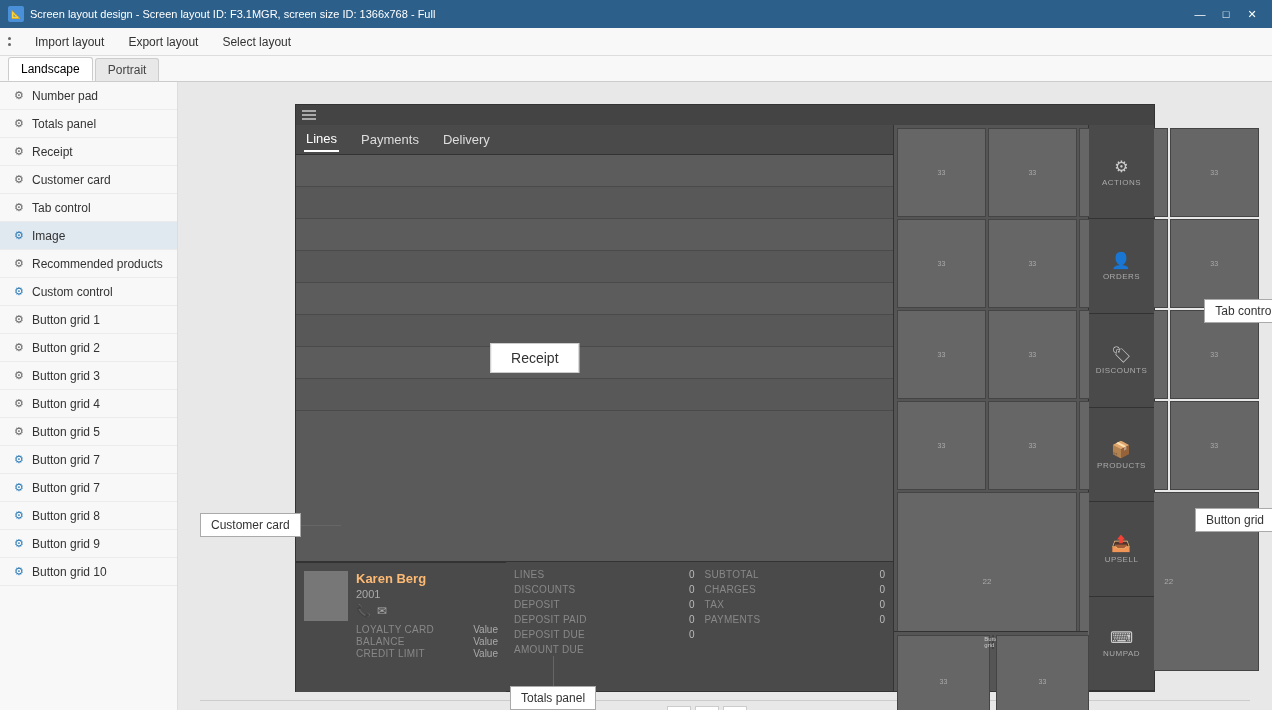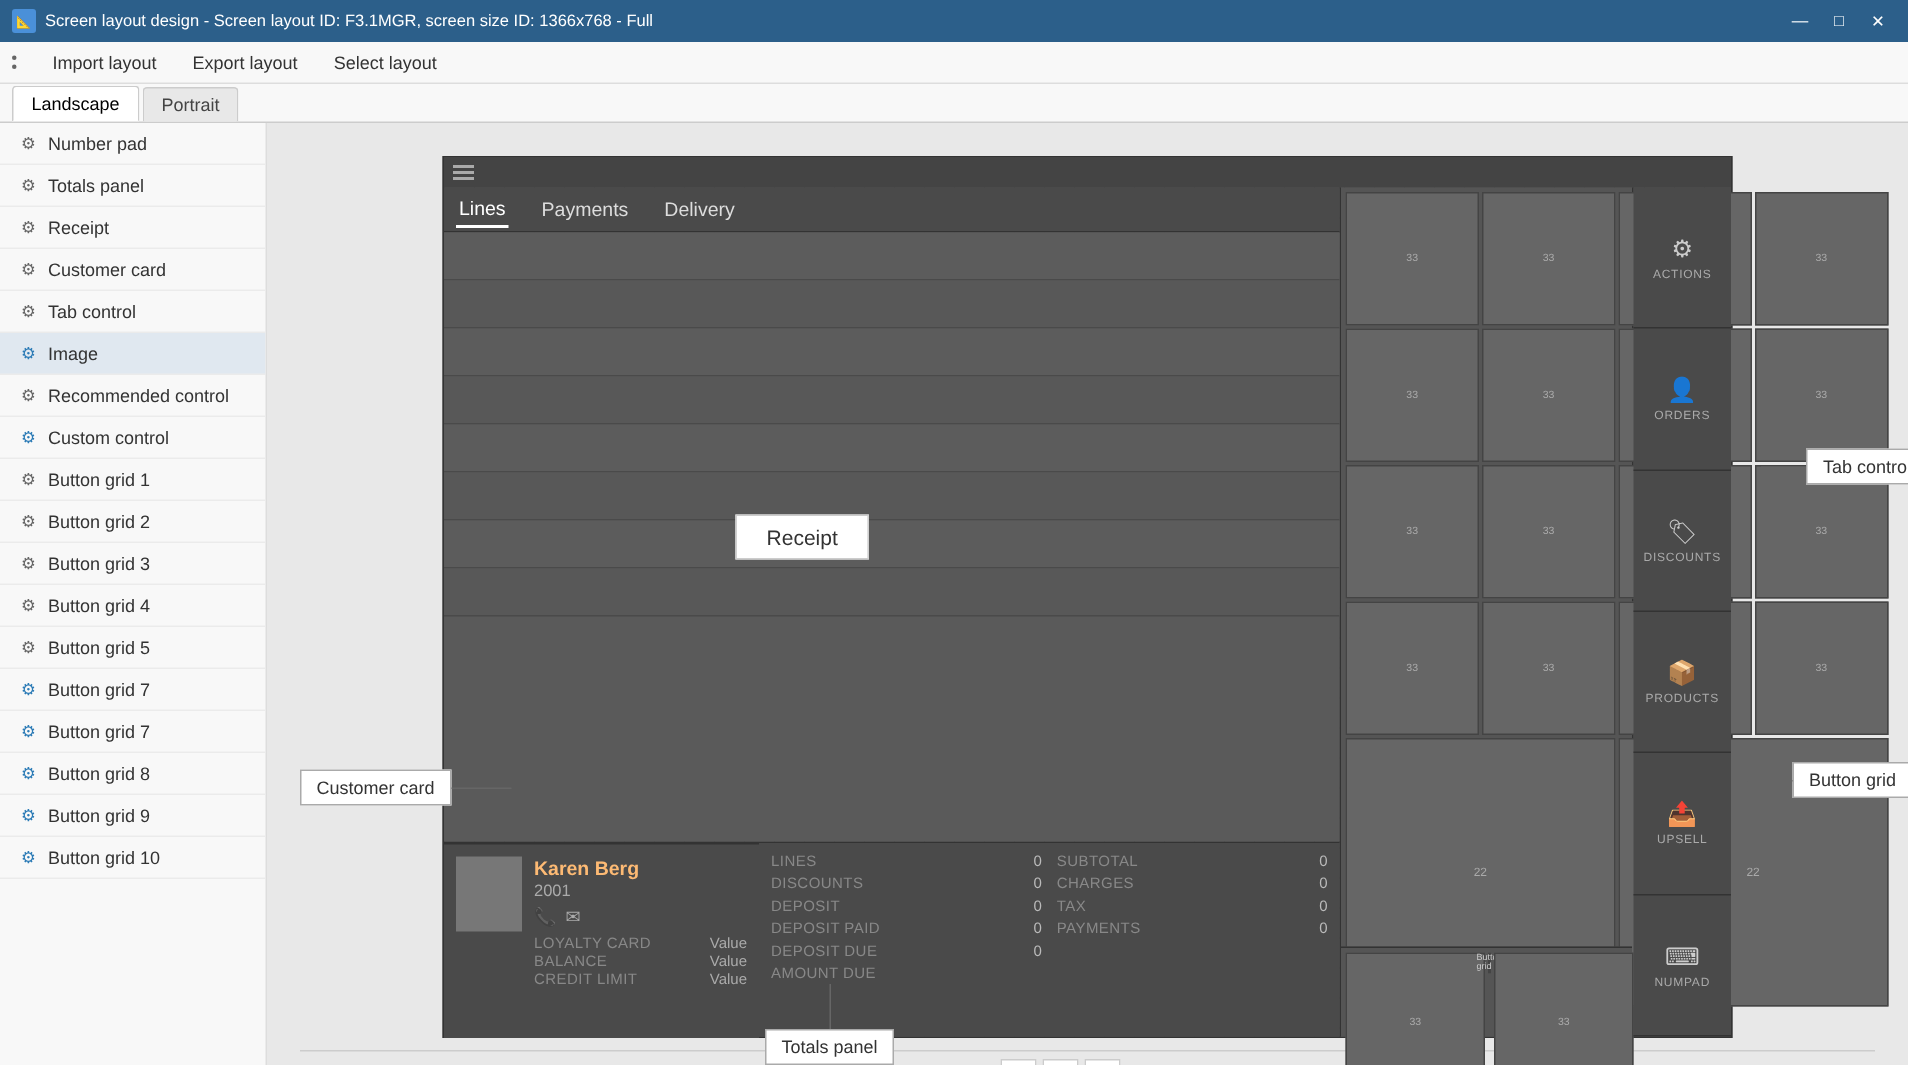--- a/index.html
+++ b/index.html
@@ -409,21 +409,21 @@
     <div class="sidebar-item">
       <span class="gear-icon">⚙</span>
       <span>Tab control</span>
     </div>
     <div class="sidebar-item active">
       <span class="gear-icon blue">⚙</span>
       <span>Image</span>
     </div>
     <div class="sidebar-item">
       <span class="gear-icon">⚙</span>
-      <span>Recommended control</span>
+      <span>Recommended products</span>
     </div>
     <div class="sidebar-item">
       <span class="gear-icon blue">⚙</span>
       <span>Custom control</span>
     </div>
     <div class="sidebar-item">
       <span class="gear-icon">⚙</span>
       <span>Button grid 1</span>
     </div>
     <div class="sidebar-item">

